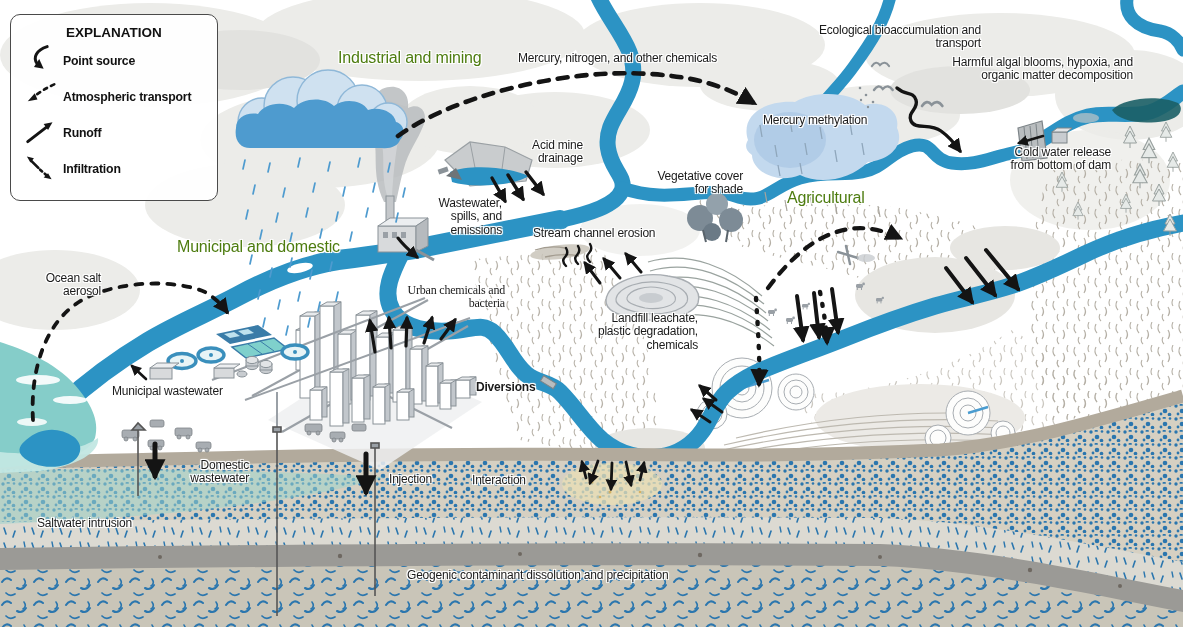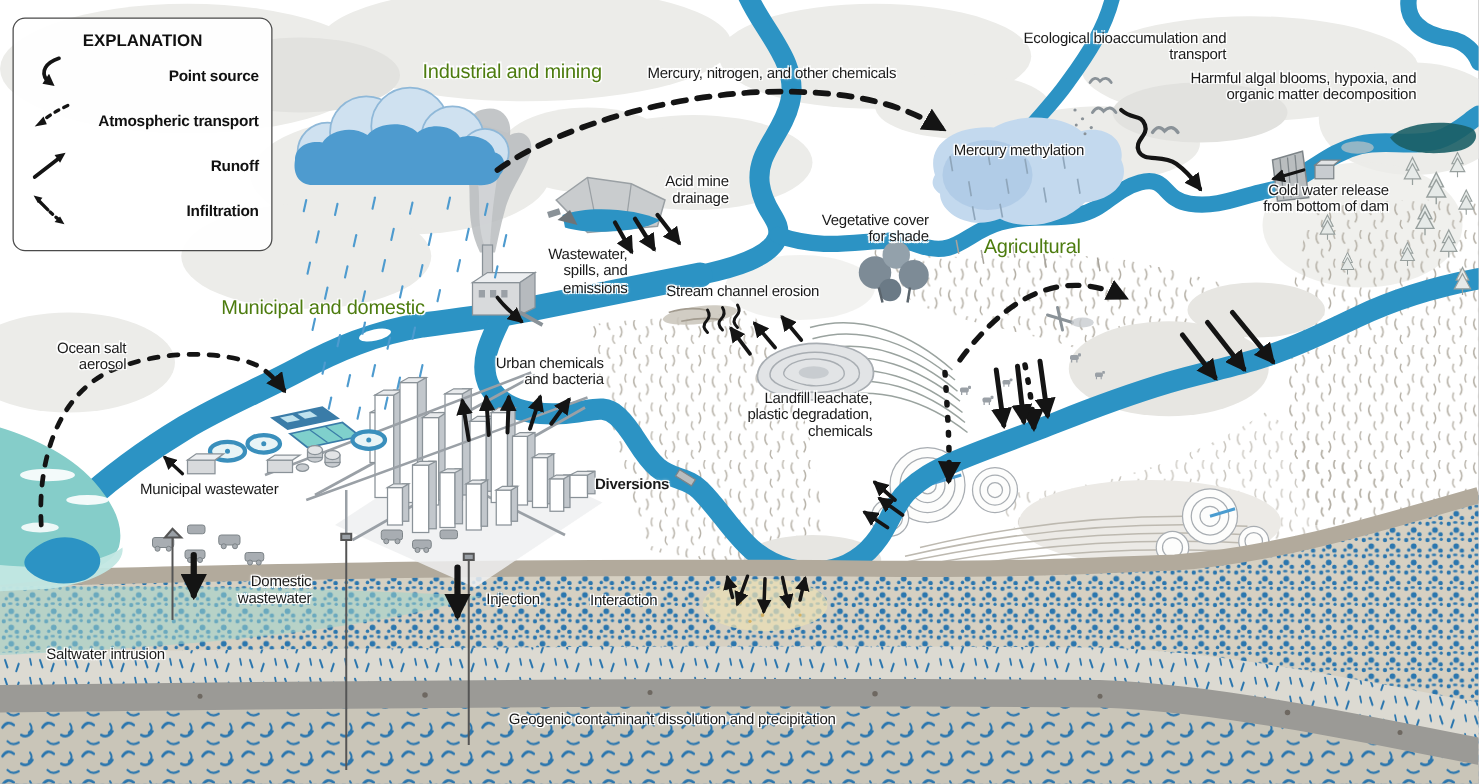--- a/index.html
+++ b/index.html
@@ -6,21 +6,21 @@
   #canvas{position:relative;width:1183px;height:627px;overflow:hidden;background:#fff;outline:1px solid #1a1a1a;}
   #art{position:absolute;left:0;top:0;}
   .lbl{position:absolute;font-size:12px;line-height:1.12;color:#1a1a1a;letter-spacing:-0.2px;
        text-shadow:-1px -1px 0 #fff,1px -1px 0 #fff,-1px 1px 0 #fff,1px 1px 0 #fff,0 0 3px #fff,0 0 2px #fff;text-align:right;}
   .region{position:absolute;font-size:16px;color:#4d7c0f;letter-spacing:-0.2px;white-space:nowrap;
        text-shadow:-1px -1px 0 #fff,1px -1px 0 #fff,-1px 1px 0 #fff,1px 1px 0 #fff,0 0 3px #fff;}
   .nw{white-space:nowrap;}
   #legend{position:absolute;left:10px;top:14px;width:208px;background:rgba(255,255,255,.95);
        border:1.6px solid #4a4a4a;border-radius:10px;padding:8px 10px 10px 10px;box-sizing:border-box;}
   #legend h1{margin:2px 0 6px 0;font-size:13.5px;text-align:center;letter-spacing:0;color:#111;}
-  .leg-row{display:flex;align-items:center;margin:0 0 6px 0;height:30px;justify-content:space-between;}
+  .leg-row{display:flex;align-items:center;margin:0 0 6px 0;height:30px;}
   .leg-ic{width:42px;flex:0 0 42px;}
   .leg-tx{font-size:12.3px;font-weight:bold;color:#111;letter-spacing:-0.2px;}
 </style>
 </head>
 <body>
 
 <div id="canvas">
 
 <svg id="art" width="1183" height="627" viewBox="0 0 1183 627">
 <defs>
@@ -644,21 +644,21 @@
 <div class="lbl nw" style="left:518px;top:52px;">Mercury, nitrogen, and other chemicals</div>
 <div class="lbl" style="left:816px;top:24px;width:165px;">Ecological bioaccumulation and transport</div>
 <div class="lbl" style="left:951px;top:56px;width:182px;">Harmful algal blooms, hypoxia, and organic matter decomposition</div>
 <div class="lbl nw" style="left:763px;top:114px;">Mercury methylation</div>
 <div class="lbl" style="left:996px;top:146px;width:115px;">Cold water release from bottom of dam</div>
 <div class="lbl" style="left:521px;top:139px;width:62px;">Acid mine drainage</div>
 <div class="lbl" style="left:643px;top:170px;width:100px;">Vegetative cover for shade</div>
 <div class="lbl" style="left:422px;top:197px;width:80px;">Wastewater, spills, and emissions</div>
 <div class="lbl nw" style="left:533px;top:227px;">Stream channel erosion</div>
 <div class="lbl" style="left:29px;top:272px;width:72px;">Ocean salt aerosol</div>
-<div class="lbl" style="left:385px;top:284px;width:98px;">Urban chemicals and bacteria</div>
+<div class="lbl" style="left:407px;top:284px;width:98px;font-family:Liberation Serif, serif;">Urban chemicals and bacteria</div>
 <div class="lbl nw" style="left:112px;top:385px;">Municipal wastewater</div>
 <div class="lbl" style="left:578px;top:312px;width:120px;">Landfill leachate, plastic degradation, chemicals</div>
 <div class="lbl nw" style="left:476px;top:381px;font-weight:bold;">Diversions</div>
 <div class="lbl" style="left:171px;top:459px;width:78px;">Domestic wastewater</div>
 <div class="lbl nw" style="left:37px;top:517px;">Saltwater intrusion</div>
 <div class="lbl nw" style="left:389px;top:473px;">Injection</div>
 <div class="lbl nw" style="left:472px;top:474px;">Interaction</div>
 <div class="lbl nw" style="left:407px;top:569px;">Geogenic contaminant dissolution and precipitation</div>
 
 </div>

